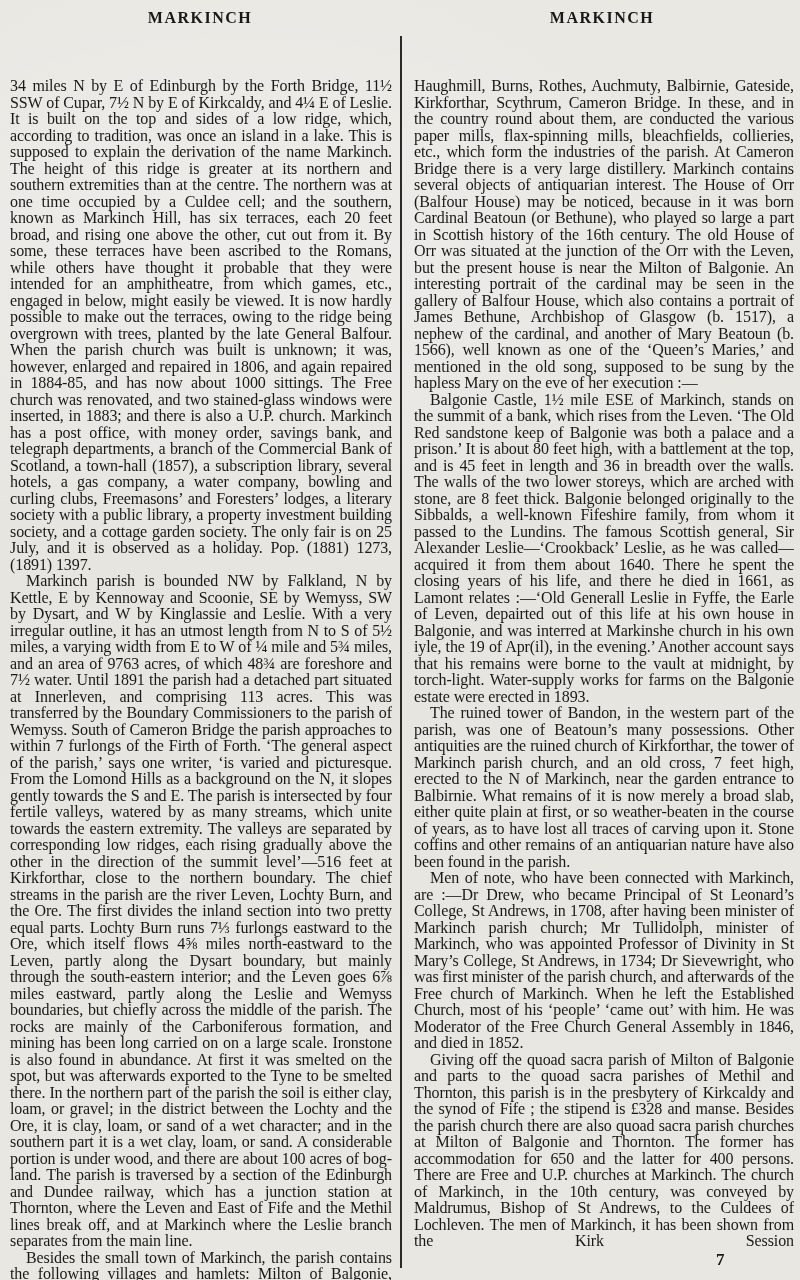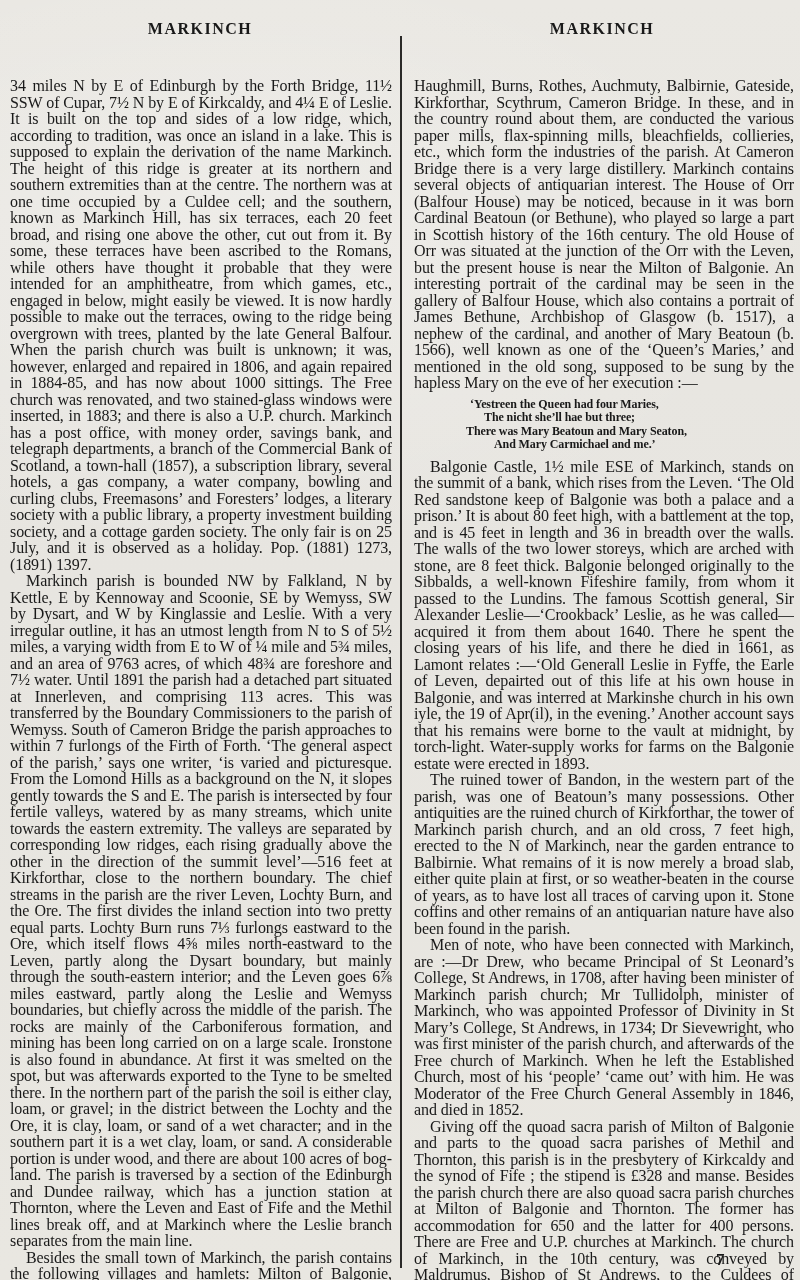--- a/index.html
+++ b/index.html
@@ -9,21 +9,21 @@
     height: 1280px;
     background:
       radial-gradient(ellipse 900px 500px at 30% 20%, rgba(255,255,255,0.25), rgba(255,255,255,0) 60%),
       linear-gradient(180deg, #eae8e3 0%, #e7e5e0 45%, #e9e7e1 100%);
     overflow: hidden;
     font-family: "Liberation Serif", "DejaVu Serif", serif;
     color: #191919;
   }
   .runhead {
     position: absolute;
-    top: 20px;
+    top: 9px;
     width: 384px;
     text-align: center;
     font-size: 16px;
     font-weight: bold;
     letter-spacing: 1.5px;
   }
   .runhead.left  { left: 8px; }
   .runhead.right { left: 410px; }
   .column-divider {
     position: absolute;
@@ -79,26 +79,20 @@
   <div class="column-divider"></div>
 
   <div class="col left">
     <p class="para">34 miles N by E of Edinburgh by the Forth Bridge, 11½ SSW of Cupar, 7½ N by E of Kirkcaldy, and 4¼ E of Leslie.  It is built on the top and sides of a low ridge, which, according to tradition, was once an island in a lake.  This is supposed to explain the derivation of the name Markinch.  The height of this ridge is greater at its northern and southern extremities than at the centre.  The northern was at one time occupied by a Culdee cell; and the southern, known as Markinch Hill, has six terraces, each 20 feet broad, and rising one above the other, cut out from it.  By some, these terraces have been ascribed to the Romans, while others have thought it probable that they were intended for an amphitheatre, from which games, etc., engaged in below, might easily be viewed.  It is now hardly possible to make out the terraces, owing to the ridge being overgrown with trees, planted by the late General Balfour.  When the parish church was built is unknown; it was, however, enlarged and repaired in 1806, and again repaired in 1884-85, and has now about 1000 sittings.  The Free church was renovated, and two stained-glass windows were inserted, in 1883; and there is also a U.P. church.  Markinch has a post office, with money order, savings bank, and telegraph departments, a branch of the Commercial Bank of Scotland, a town-hall (1857), a subscription library, several hotels, a gas company, a water company, bowling and curling clubs, Freemasons’ and Foresters’ lodges, a literary society with a public library, a property investment building society, and a cottage garden society.  The only fair is on 25 July, and it is observed as a holiday.  Pop. (1881) 1273, (1891) 1397.</p>
     <p class="para indent">Markinch parish is bounded NW by Falkland, N by Kettle, E by Kennoway and Scoonie, SE by Wemyss, SW by Dysart, and W by Kinglassie and Leslie.  With a very irregular outline, it has an utmost length from N to S of 5½ miles, a varying width from E to W of ¼ mile and 5¾ miles, and an area of 9763 acres, of which 48¾ are foreshore and 7½ water.  Until 1891 the parish had a detached part situated at Innerleven, and comprising 113 acres.  This was transferred by the Boundary Commissioners to the parish of Wemyss.  South of Cameron Bridge the parish approaches to within 7 furlongs of the Firth of Forth.  ‘The general aspect of the parish,’ says one writer, ‘is varied and picturesque.  From the Lomond Hills as a background on the N, it slopes gently towards the S and E.  The parish is intersected by four fertile valleys, watered by as many streams, which unite towards the eastern extremity.  The valleys are separated by corresponding low ridges, each rising gradually above the other in the direction of the summit level’—516 feet at Kirkforthar, close to the northern boundary.  The chief streams in the parish are the river Leven, Lochty Burn, and the Ore.  The first divides the inland section into two pretty equal parts.  Lochty Burn runs 7⅓ furlongs eastward to the Ore, which itself flows 4⅝ miles north-eastward to the Leven, partly along the Dysart boundary, but mainly through the south-eastern interior; and the Leven goes 6⅞ miles eastward, partly along the Leslie and Wemyss boundaries, but chiefly across the middle of the parish.  The rocks are mainly of the Carboniferous formation, and mining has been long carried on on a large scale.  Ironstone is also found in abundance.  At first it was smelted on the spot, but was afterwards exported to the Tyne to be smelted there.  In the northern part of the parish the soil is either clay, loam, or gravel; in the district between the Lochty and the Ore, it is clay, loam, or sand of a wet character; and in the southern part it is a wet clay, loam, or sand.  A considerable portion is under wood, and there are about 100 acres of bog-land.  The parish is traversed by a section of the Edinburgh and Dundee railway, which has a junction station at Thornton, where the Leven and East of Fife and the Methil lines break off, and at Markinch where the Leslie branch separates from the main line.</p>
     <p class="para indent runover">Besides the small town of Markinch, the parish contains the following villages and hamlets: Milton of Balgonie, Coaltown, Windygates, Woodside, Balcurrie,</p>
   </div>
 
   <div class="col right">
     <p class="para">Haughmill, Burns, Rothes, Auchmuty, Balbirnie, Gateside, Kirkforthar, Scythrum, Cameron Bridge.  In these, and in the country round about them, are conducted the various paper mills, flax-spinning mills, bleachfields, collieries, etc., which form the industries of the parish.  At Cameron Bridge there is a very large distillery.  Markinch contains several objects of antiquarian interest.  The House of Orr (Balfour House) may be noticed, because in it was born Cardinal Beatoun (or Bethune), who played so large a part in Scottish history of the 16th century.  The old House of Orr was situated at the junction of the Orr with the Leven, but the present house is near the Milton of Balgonie.  An interesting portrait of the cardinal may be seen in the gallery of Balfour House, which also contains a portrait of James Bethune, Archbishop of Glasgow (b. 1517), a nephew of the cardinal, and another of Mary Beatoun (b. 1566), well known as one of the ‘Queen’s Maries,’ and mentioned in the old song, supposed to be sung by the hapless Mary on the eve of her execution :—</p>
-    <div class="poem">
-      <div class="poem-line l0">‘Yestreen the Queen had four Maries,</div>
-      <div class="poem-line l1">The nicht she’ll hae but three;</div>
-      <div class="poem-line l2">There was Mary Beatoun and Mary Seaton,</div>
-      <div class="poem-line l3">And Mary Carmichael and me.’</div>
-    </div>
     <p class="para indent">Balgonie Castle, 1½ mile ESE of Markinch, stands on the summit of a bank, which rises from the Leven.  ‘The Old Red sandstone keep of Balgonie was both a palace and a prison.’  It is about 80 feet high, with a battlement at the top, and is 45 feet in length and 36 in breadth over the walls.  The walls of the two lower storeys, which are arched with stone, are 8 feet thick.  Balgonie belonged originally to the Sibbalds, a well-known Fifeshire family, from whom it passed to the Lundins.  The famous Scottish general, Sir Alexander Leslie—‘Crookback’ Leslie, as he was called—acquired it from them about 1640.  There he spent the closing years of his life, and there he died in 1661, as Lamont relates :—‘Old Generall Leslie in Fyffe, the Earle of Leven, depairted out of this life at his own house in Balgonie, and was interred at Markinshe church in his own iyle, the 19 of Apr(il), in the evening.’  Another account says that his remains were borne to the vault at midnight, by torch-light.  Water-supply works for farms on the Balgonie estate were erected in 1893.</p>
     <p class="para indent">The ruined tower of Bandon, in the western part of the parish, was one of Beatoun’s many possessions.  Other antiquities are the ruined church of Kirkforthar, the tower of Markinch parish church, and an old cross, 7 feet high, erected to the N of Markinch, near the garden entrance to Balbirnie.  What remains of it is now merely a broad slab, either quite plain at first, or so weather-beaten in the course of years, as to have lost all traces of carving upon it.  Stone coffins and other remains of an antiquarian nature have also been found in the parish.</p>
     <p class="para indent">Men of note, who have been connected with Markinch, are :—Dr Drew, who became Principal of St Leonard’s College, St Andrews, in 1708, after having been minister of Markinch parish church; Mr Tullidolph, minister of Markinch, who was appointed Professor of Divinity in St Mary’s College, St Andrews, in 1734; Dr Sievewright, who was first minister of the parish church, and afterwards of the Free church of Markinch.  When he left the Established Church, most of his ‘people’ ‘came out’ with him.  He was Moderator of the Free Church General Assembly in 1846, and died in 1852.</p>
     <p class="para indent runover">Giving off the quoad sacra parish of Milton of Balgonie and parts to the quoad sacra parishes of Methil and Thornton, this parish is in the presbytery of Kirkcaldy and the synod of Fife ; the stipend is £328 and manse.  Besides the parish church there are also quoad sacra parish churches at Milton of Balgonie and Thornton.  The former has accommodation for 650 and the latter for 400 persons.  There are Free and U.P. churches at Markinch.  The church of Markinch, in the 10th century, was conveyed by Maldrumus, Bishop of St Andrews, to the Culdees of Lochleven.  The men of Markinch, it has been shown from the Kirk Session</p>
   </div>
 
   <div class="page-number">7</div>
 
 </div>
 

